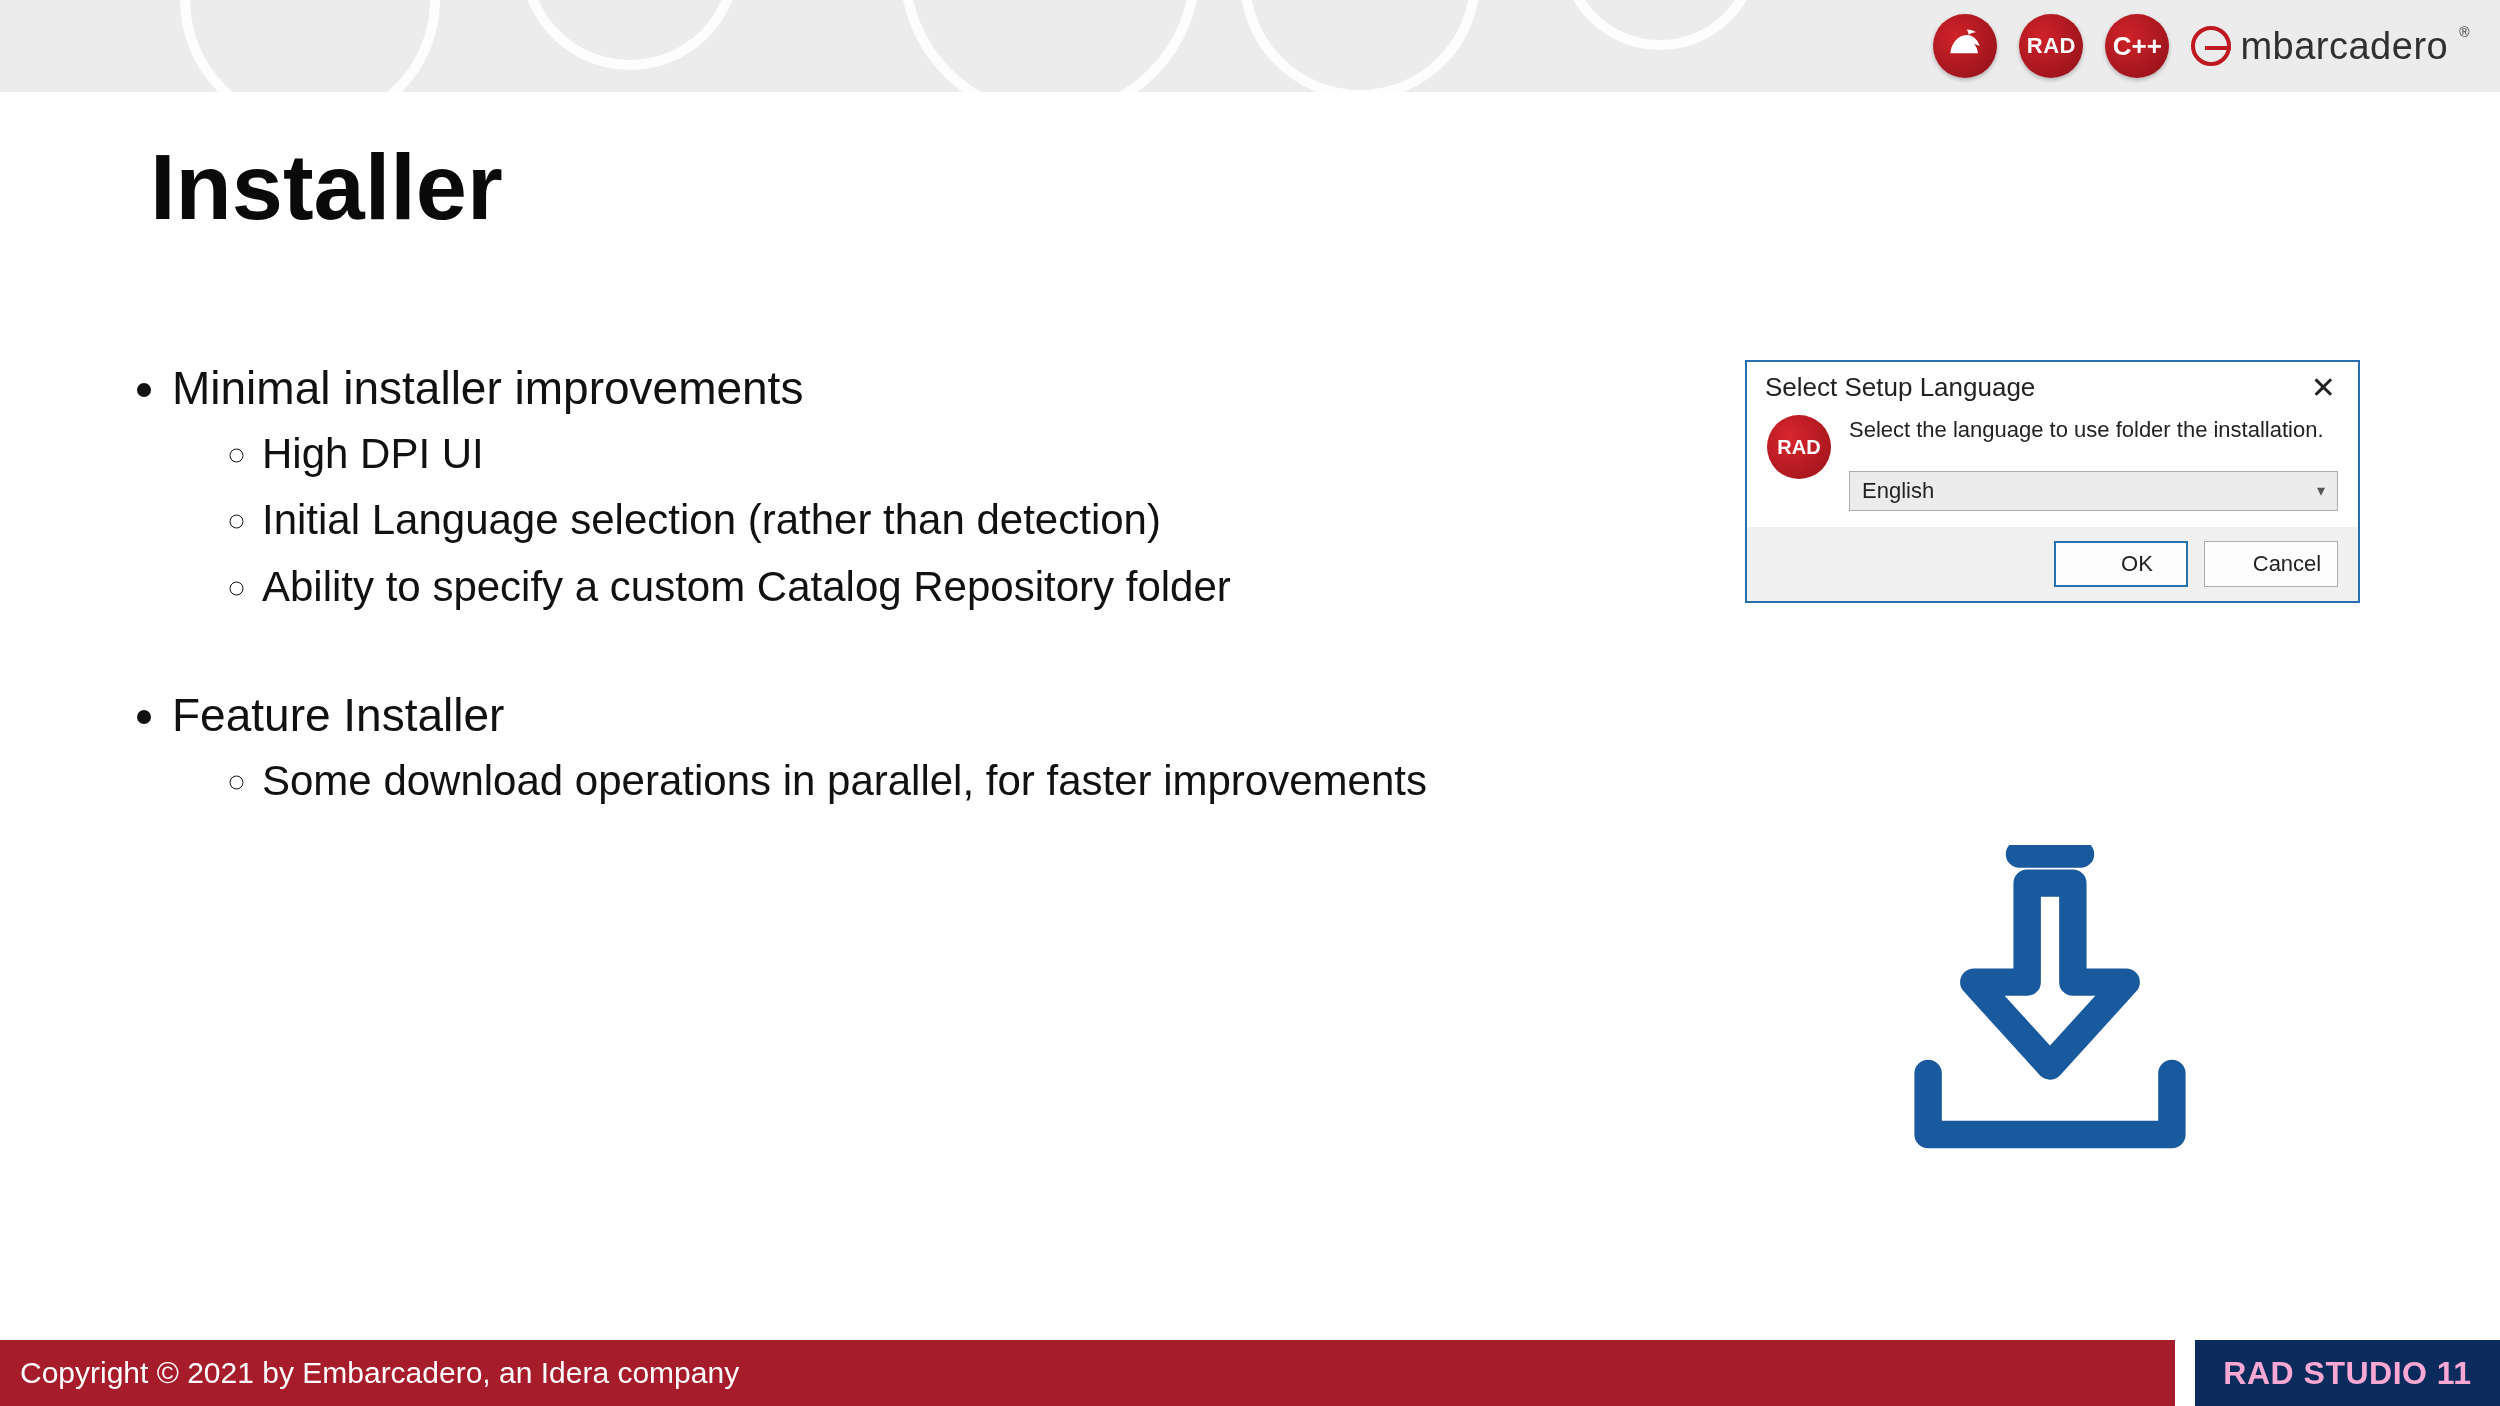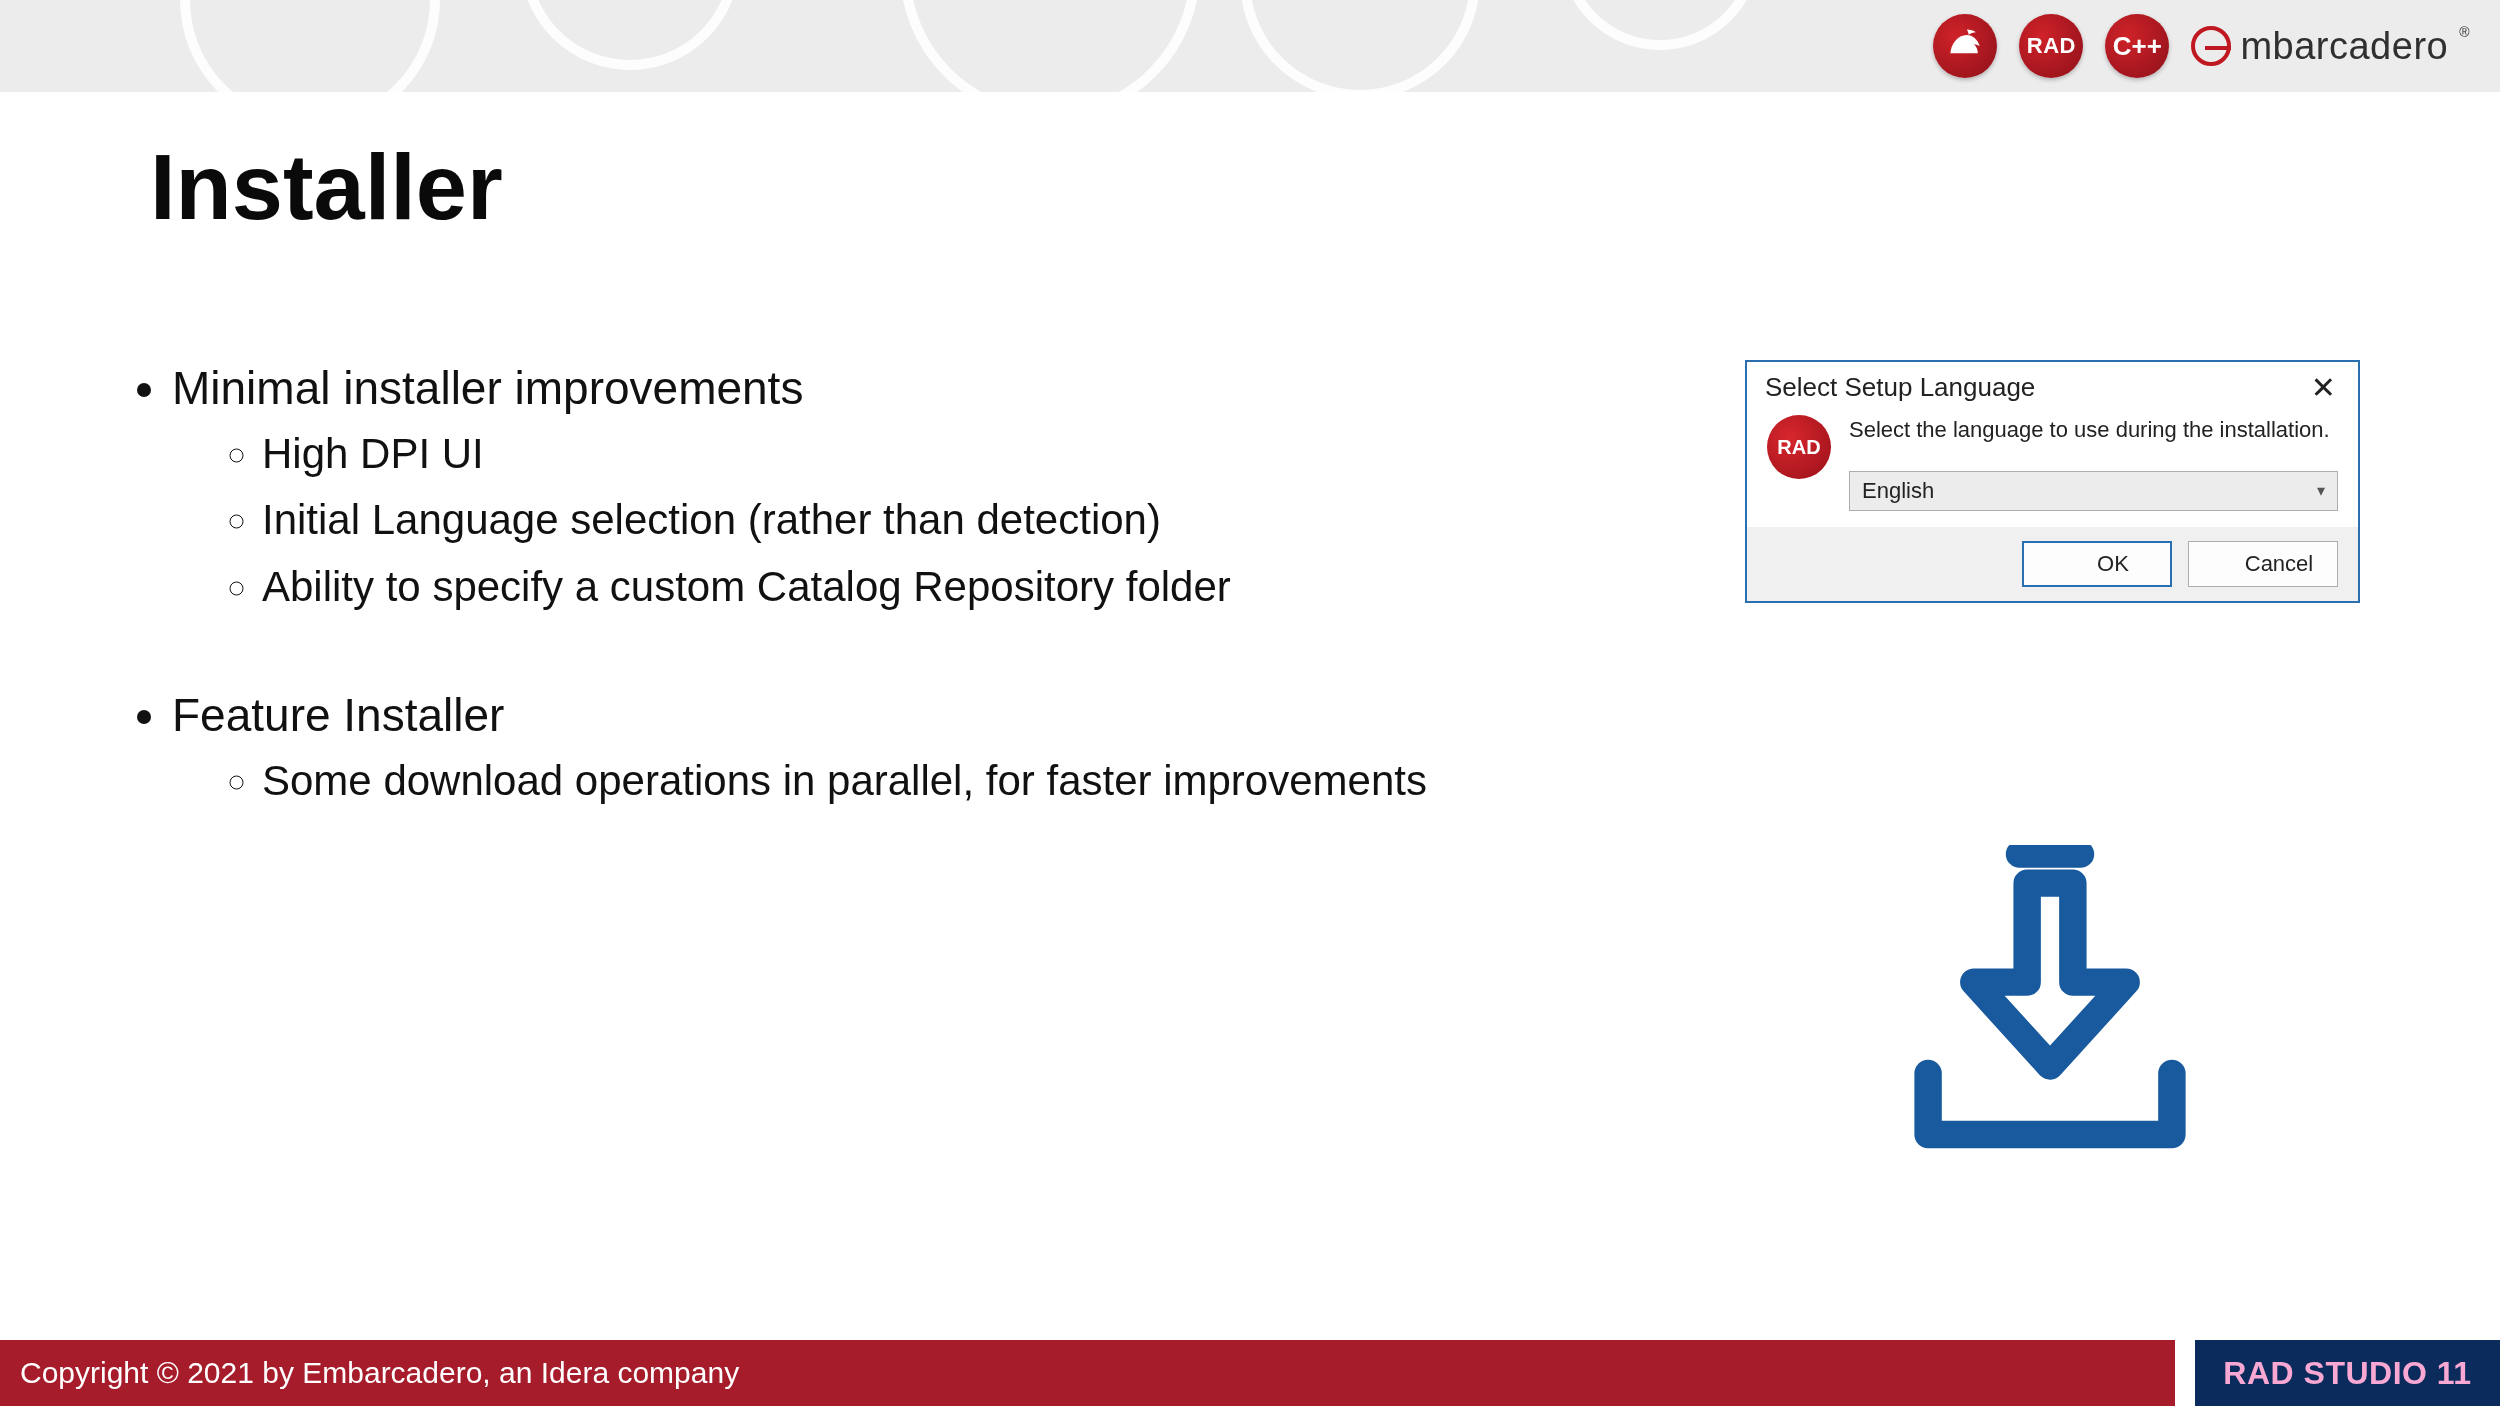--- a/index.html
+++ b/index.html
@@ -83,21 +83,21 @@
     border: 1px solid #adadad; background: #ececec;
     display:flex; align-items:center; justify-content:space-between;
     padding: 0 12px; font-size: 22px; gap: 40px;
   }
   .dlg-caret { font-size: 16px; color:#555; }
   .dlg-btnrow {
     background:#f0f0f0; padding: 14px 20px;
     display:flex; justify-content:flex-end; gap:16px;
   }
   .dlg-btn {
-    width: 150px; height: 46px; font-size: 22px;
+    width: 134px; height: 46px; font-size: 22px;
     display:flex; align-items:center; justify-content:center;
     background:#fdfdfd;
     padding-left:32px;
   }
   .dlg-btn.ok { border: 2px solid #2a6fb0; }
   .dlg-btn.cancel { border: 1px solid #adadad; }
 
   
   .dl-icon { position: absolute; left: 1895px; top: 845px; width: 310px; height: 320px; }
 
@@ -173,21 +173,21 @@
 <div class="dlg">
   <div class="dlg-title-row">
     <span>Select Setup Language</span>
     <span class="dlg-close">✕</span>
   </div>
   <div class="dlg-body">
     <div class="dlg-icon">
       <span>RAD</span>
     </div>
     <div class="dlg-right">
-      <div class="dlg-msg">Select the language to use during the installation.</div>
+      <div class="dlg-msg">Select the language to use folder the installation.</div>
       <div class="dlg-select">
         <span>English</span>
         <span class="dlg-caret">▾</span>
       </div>
     </div>
   </div>
   <div class="dlg-btnrow">
     <div class="dlg-btn ok">OK</div>
     <div class="dlg-btn cancel">Cancel</div>
   </div>

